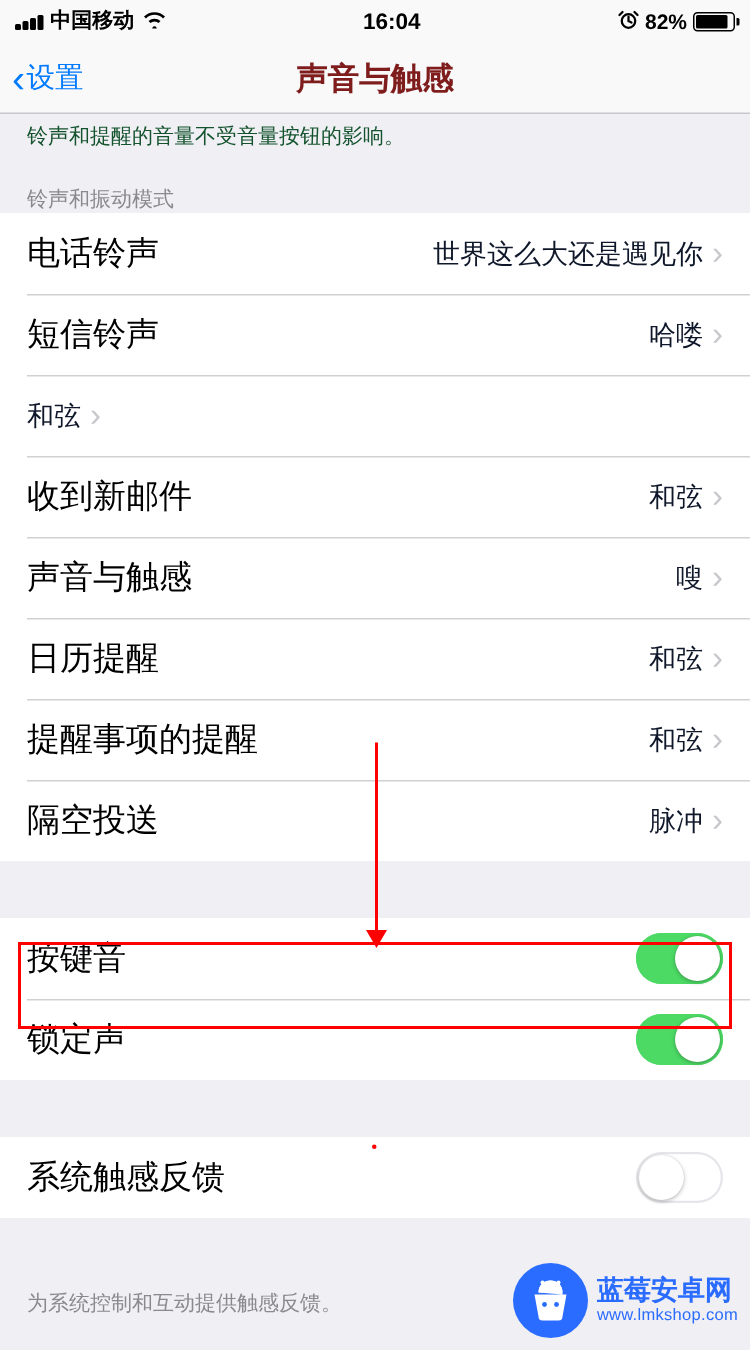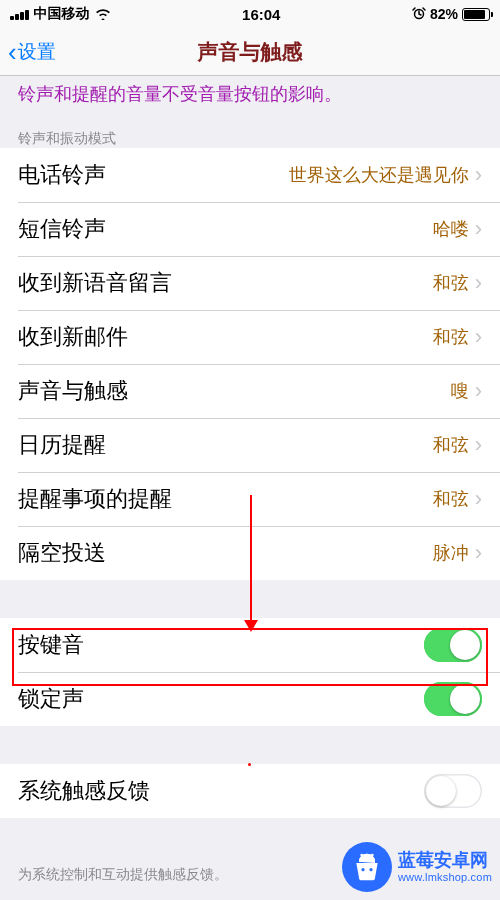--- a/index.html
+++ b/index.html
@@ -49,42 +49,42 @@
     .back-chevron { font-size: 26px; font-weight: 300; margin-right: 1px; line-height: 1; }
     .nav-title {
       position: absolute;
       left: 50%;
       transform: translateX(-50%);
       font-size: 21px;
       font-weight: 600;
       color: #7f1d1d;
     }
 
-    .note-text { padding: 6px 18px 4px; font-size: 18px; color: #a21caf; }
+    .note-text { padding: 6px 18px 4px; font-size: 14px; color: #14532d; }
     .section-header { padding: 20px 18px 0; font-size: 14px; color: #8a8a8d; }
 
     .list { background: #fff; }
     .row {
       display: flex;
       align-items: center;
       justify-content: space-between;
       padding: 0 18px;
       min-height: 54px;
       position: relative;
     }
     .row:not(:last-child)::after {
       content: '';
       position: absolute;
       left: 18px; right: 0; bottom: 0;
       height: 0.5px;
       background: #d1d1d4;
     }
     .row-label { font-size: 22px; color: #000; }
     .row-right { display: flex; align-items: center; gap: 6px; }
-    .row-value { font-size: 18px; color: #a16207; }
+    .row-value { font-size: 18px; color: #0f172a; }
     .chevron { color: #c7c7cc; font-size: 22px; font-weight: 300; }
 
     .switch {
       width: 58px; height: 34px;
       border-radius: 17px;
       position: relative;
       transition: background .2s;
     }
     .switch-on { background: #4cd964; box-shadow: inset 0 0 0 1px #4cd964; }
     .switch-off { background: #fff; box-shadow: inset 0 0 0 1.5px #e5e5ea; }
@@ -213,21 +213,20 @@
     </div>
   </div>
   <div class="row">
     <span class="row-label">短信铃声</span>
     <div class="row-right">
       <span class="row-value">哈喽</span>
       <span class="chevron">›</span>
     </div>
   </div>
   <div class="row">
-    <span class="row-label">收到新语音留言</span>
     <div class="row-right">
       <span class="row-value">和弦</span>
       <span class="chevron">›</span>
     </div>
   </div>
   <div class="row">
     <span class="row-label">收到新邮件</span>
     <div class="row-right">
       <span class="row-value">和弦</span>
       <span class="chevron">›</span>

